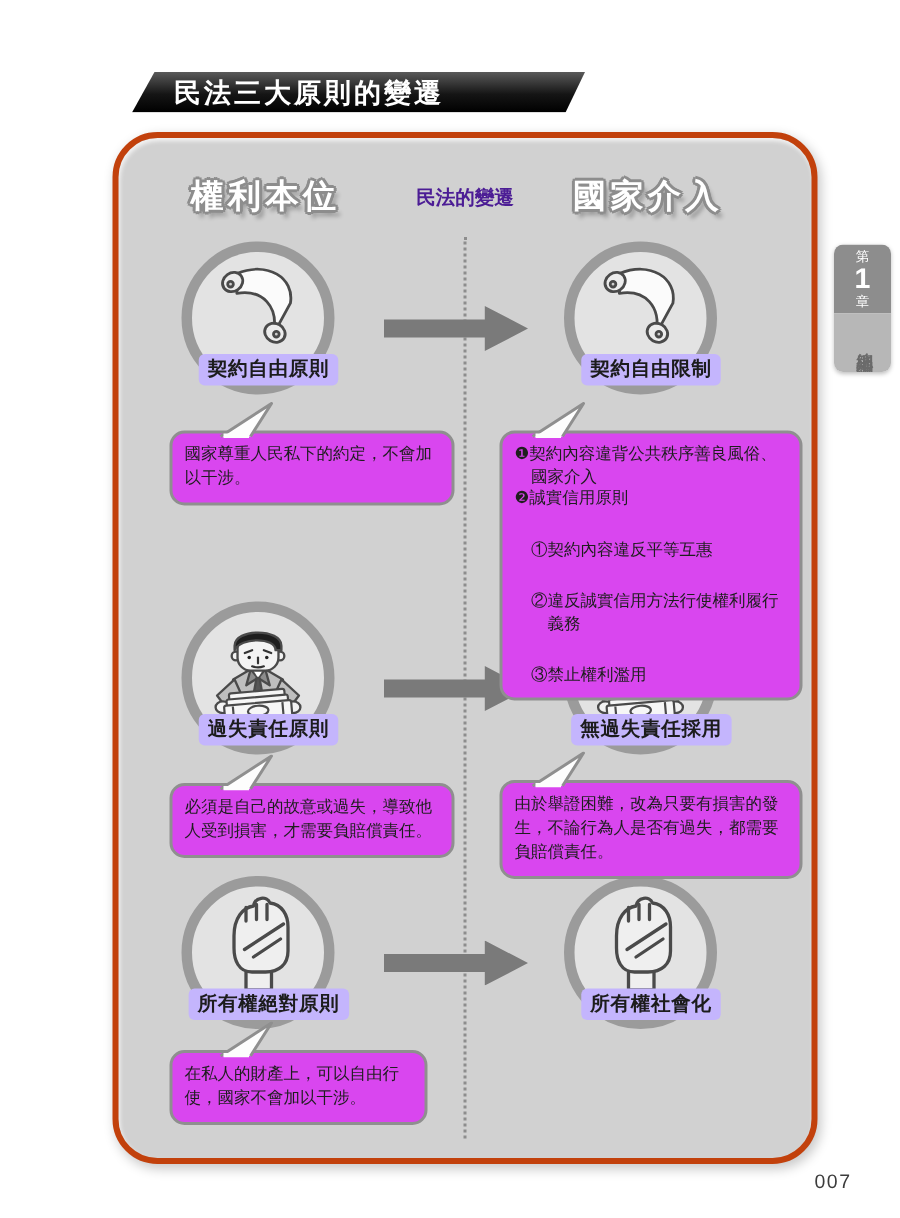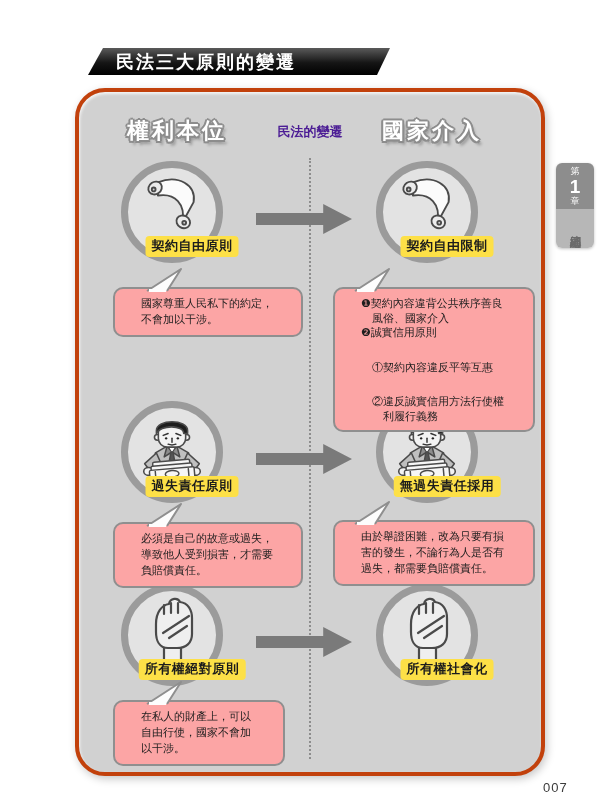--- a/index.html
+++ b/index.html
@@ -43,37 +43,37 @@
   }
   .c1l{left:42px;top:69px}  .c1r{left:297px;top:69px}
   .c2l{left:42px;top:309px} .c2r{left:297px;top:309px}
   .c3l{left:42px;top:492px} .c3r{left:297px;top:492px}
   .circle svg{ display:block; }
   .icon-scroll{ margin-bottom:16px; }
   .icon-man{ margin-bottom:2px; }
   .icon-fist{ margin-bottom:12px; }
   
   .ilabel {
-    position:absolute; transform:translateX(-50%); background:#fde047;
+    position:absolute; transform:translateX(-50%); background:#c4b5fd;
     padding:1px 6px 2px; border-radius:4px; font-size:13px; font-weight:bold;
-    color:#1c1c1c; white-space:nowrap; z-index:3; letter-spacing:.5px;margin-left:13px;
+    color:#1c1c1c; white-space:nowrap; z-index:3; letter-spacing:.5px;
   }
   .l1l{left:100px;top:144px} .l1r{left:355px;top:144px}
   .l2l{left:100px;top:384px} .l2r{left:355px;top:384px}
   .l3l{left:100px;top:567px} .l3r{left:355px;top:567px}
   
   .arrow {
     position:absolute; width:96px; height:30px; background:#7a7a7a;
     clip-path:polygon(0 30%, 70% 30%, 70% 0, 100% 50%, 70% 100%, 70% 70%, 0 70%);
   }
   .a1{left:177px;top:112px} .a2{left:177px;top:352px} .a3{left:177px;top:535px}
   
   .bubble {
-    position:absolute; background:#fca5a5; border:2px solid #8f8f8f; border-radius:10px;
-    padding:7px 26px; font-size:11px; line-height:1.45; color:#1e1e1e; z-index:2;
+    position:absolute; background:#d946ef; border:2px solid #8f8f8f; border-radius:10px;
+    padding:7px 8px; font-size:11px; line-height:1.45; color:#1e1e1e; z-index:2;
   }
   .b1l{left:34px;top:195px;width:190px}
   .b1r{left:254px;top:195px;width:202px;line-height:1.32}
   .b2l{left:34px;top:430px;width:190px}
   .b2r{left:254px;top:428px;width:202px}
   .b3l{left:34px;top:608px;width:172px}
   .b3r{left:254px;top:608px;width:202px}
   .tail{ position:absolute; top:-21px; width:52px; height:24px; }
   .tail-l{ left:26px; } .tail-r{ left:14px; }
   .note-line{ padding-left:1em; text-indent:-1em; }
@@ -149,20 +149,21 @@
 
     <div class="bubble b1r">
       <svg class="tail tail-r" viewBox="0 0 52 24">
         <path d="M6 23 L40 1 L26 23" fill="#fdfdfd" stroke="#8f8f8f" stroke-width="2" stroke-linejoin="round"></path>
         <rect x="8" y="21" width="17" height="3" fill="#fdfdfd"></rect>
       </svg>
       <div class="note-line">❶契約內容違背公共秩序善良風俗、國家介入</div>
       <div class="note-line">❷誠實信用原則</div>
       <div class="note-line sub">①契約內容違反平等互惠</div>
       <div class="note-line sub">②違反誠實信用方法行使權利履行義務</div>
+      <div class="note-line sub">③禁止權利濫用</div>
     </div>
 
     <div class="circle c2l">
       <svg class="icon-man" width="88" height="78" viewBox="0 0 90 80">
         <g stroke="#4a4a4a" stroke-width="1.6" stroke-linejoin="round">
           <path d="M28 42 L40 35 H50 L62 42 L64 67 H26 Z" fill="#bfbfbf"></path>
           <path d="M29 42 L17 53 L23 61 L33 51 Z" fill="#bfbfbf"></path>
           <path d="M61 42 L73 53 L67 61 L57 51 Z" fill="#bfbfbf"></path>
           <path d="M40 35 L37 46 L45 41 Z" fill="#8d8d8d"></path>
           <path d="M50 35 L53 46 L45 41 Z" fill="#8d8d8d"></path>

